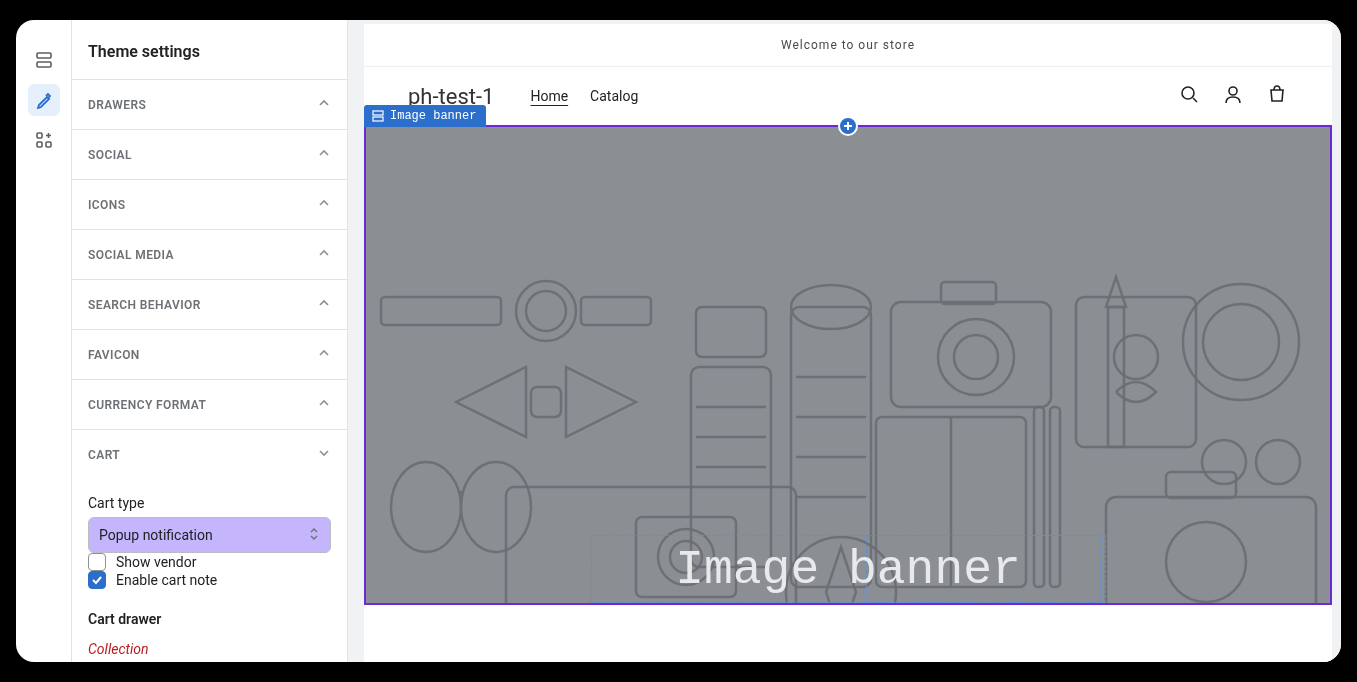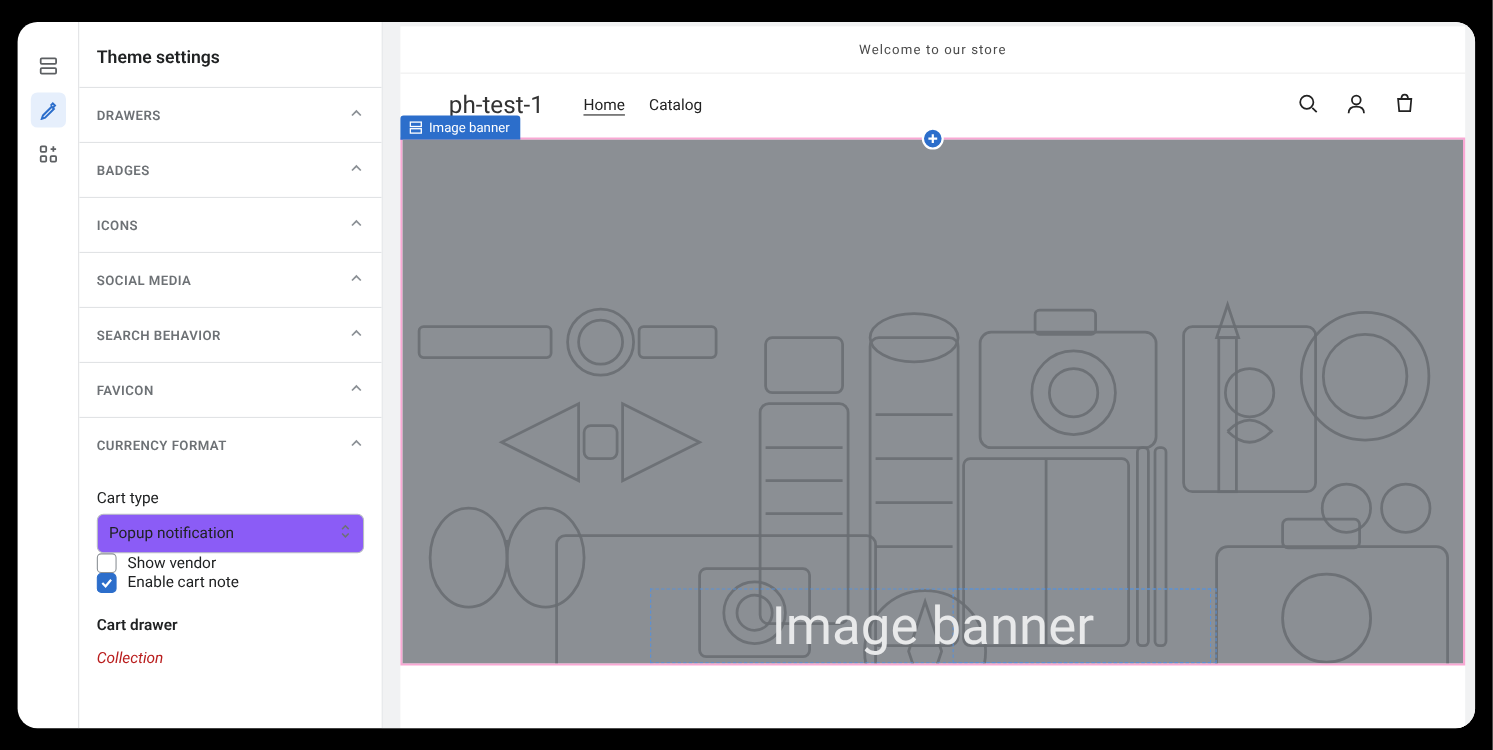--- a/index.html
+++ b/index.html
@@ -74,21 +74,21 @@
   display: flex;
   justify-content: space-between;
   align-items: center;
   width: 100%;
   height: 36px;
   border: 1px solid #babec3;
   border-radius: 6px;
   padding: 0 10px;
   font-size: 14px;
   color: #202223;
-  background: #8b5cf6;
+  background: #c4b5fd;
   cursor: pointer;
 }
 .check-row {
   display: flex;
   align-items: center;
   gap: 10px;
   font-size: 14px;
   color: #202223;
 }
 .checkbox {
@@ -145,21 +145,22 @@
 }
 .brand { font-size: 22px; color: #333; font-weight: 400; text-align: center; }
 .nav-links { display: flex; gap: 22px; font-size: 14px; }
 .nav-link { color: #222; text-decoration: none; cursor: pointer; }
 .nav-link.active { text-decoration: underline; text-underline-offset: 4px; }
 .nav-icons { margin-left: auto; display: flex; gap: 22px; color: #222; }
 .nav-icons span { cursor: pointer; }
 .banner-wrap {
   position: relative;
   height: 480px;
-  border: 2px solid #f9a8d4;
+  border: 2px solid #6d28d9;
+  font-family: Liberation Mono, monospace;
 }
 .pill {
   position: absolute;
   top: -22px; left: -2px;
   background: #2c6ecb;
   color: #fff;
   font-size: 12px;
   padding: 4px 10px 4px 8px;
   border-radius: 3px 3px 0 0;
   display: flex;
@@ -234,21 +235,21 @@
 
     <div class="section-row">
       <span>DRAWERS</span>
       <span class="chevron">
         <svg width="14" height="14" viewBox="0 0 14 14" fill="none" stroke="currentColor" stroke-width="1.6">
             <path d="M3 9 L7 5 L11 9"></path>
           </svg>
       </span>
     </div>
     <div class="section-row">
-      <span>BADGES</span>
+      <span>SOCIAL</span>
       <span class="chevron"><svg width="14" height="14" viewBox="0 0 14 14" fill="none" stroke="currentColor" stroke-width="1.6">
             <path d="M3 9 L7 5 L11 9"></path>
           </svg></span>
     </div>
     <div class="section-row">
       <span>ICONS</span>
       <span class="chevron"><svg width="14" height="14" viewBox="0 0 14 14" fill="none" stroke="currentColor" stroke-width="1.6">
             <path d="M3 9 L7 5 L11 9"></path>
           </svg></span>
     </div>
@@ -270,20 +271,26 @@
             <path d="M3 9 L7 5 L11 9"></path>
           </svg></span>
     </div>
     <div class="section-row">
       <span>CURRENCY FORMAT</span>
       <span class="chevron"><svg width="14" height="14" viewBox="0 0 14 14" fill="none" stroke="currentColor" stroke-width="1.6">
             <path d="M3 9 L7 5 L11 9"></path>
           </svg></span>
     </div>
 
+    <div class="section-row open">
+      <span>CART</span>
+      <span class="chevron"><svg width="14" height="14" viewBox="0 0 14 14" fill="none" stroke="currentColor" stroke-width="1.6">
+            <path d="M3 5 L7 9 L11 5"></path>
+          </svg></span>
+    </div>
 
     <div class="cart-body">
       <div class="field-label">Cart type</div>
       <div class="select">
         <span>Popup notification</span>
         <span style="color:#6d7175">
           <svg width="12" height="16" viewBox="0 0 12 16" fill="none" stroke="currentColor" stroke-width="1.4">
               <path d="M3 6 L6 3 L9 6 M3 10 L6 13 L9 10"></path>
             </svg>
         </span>

